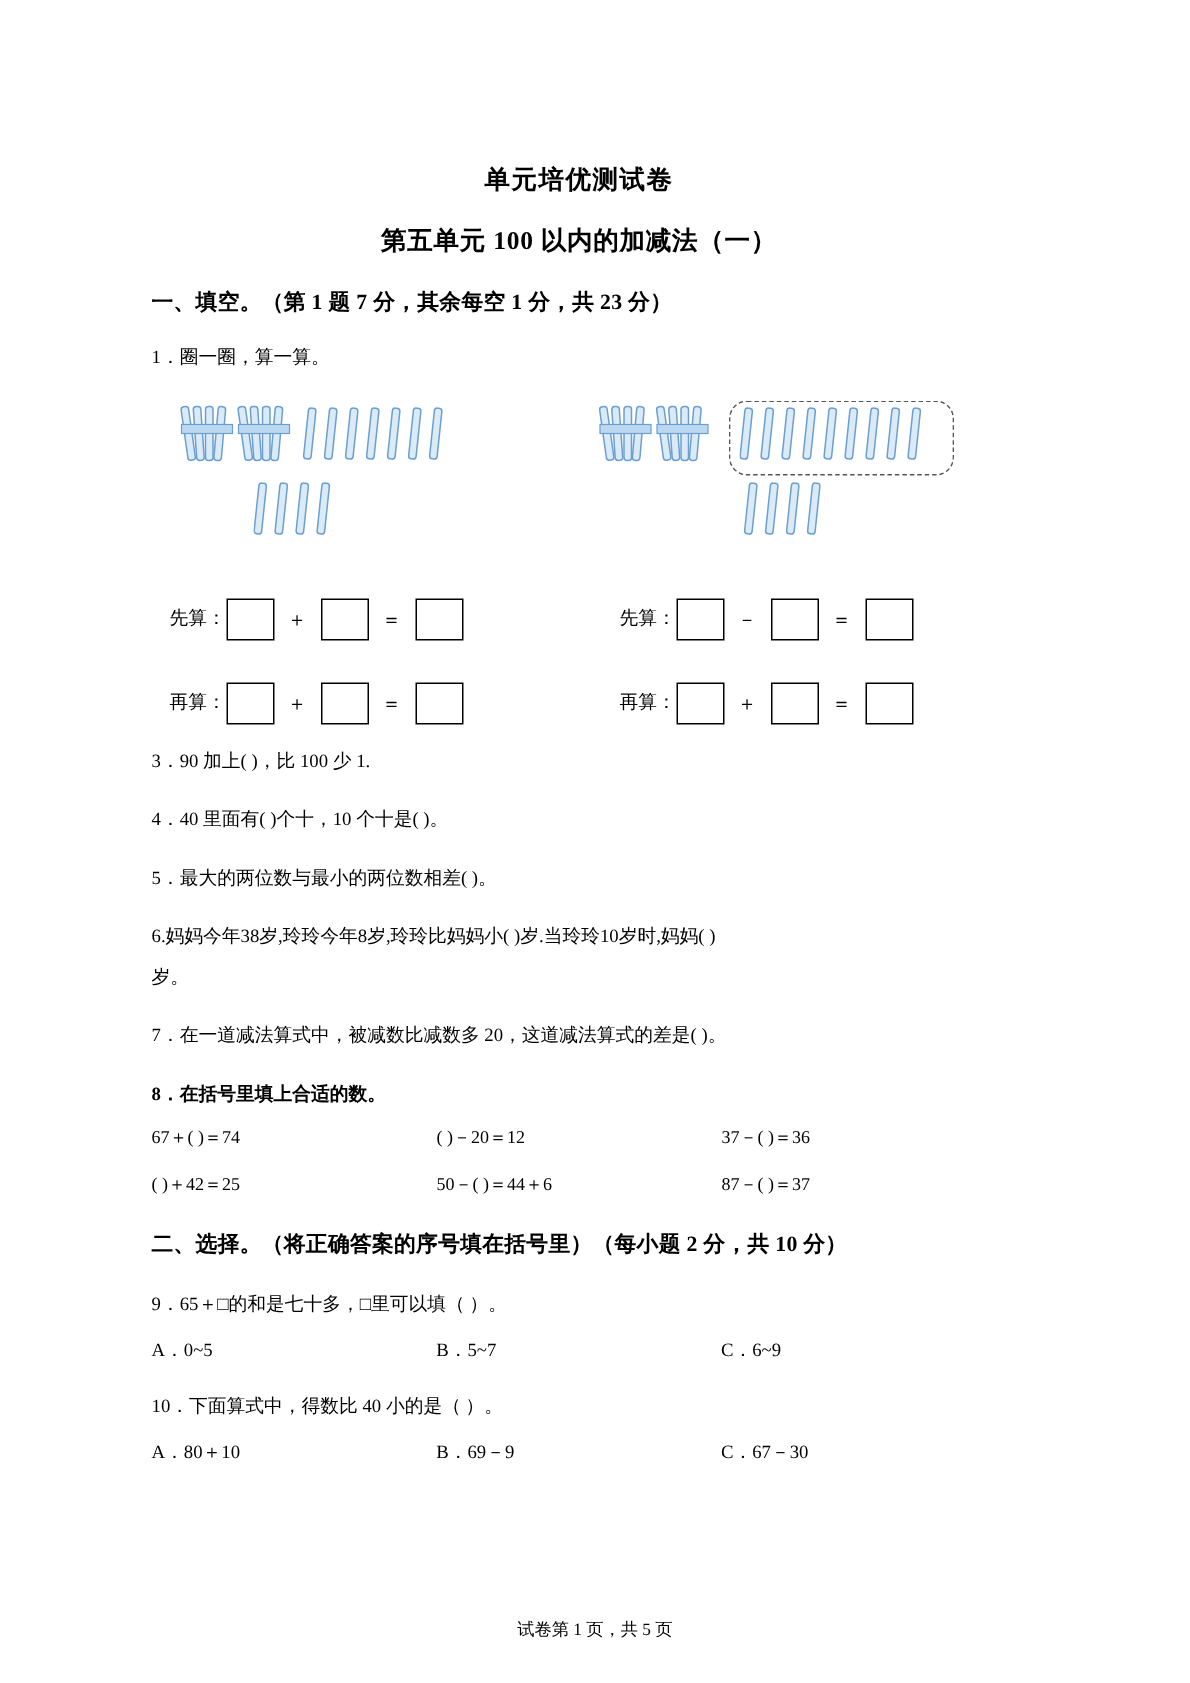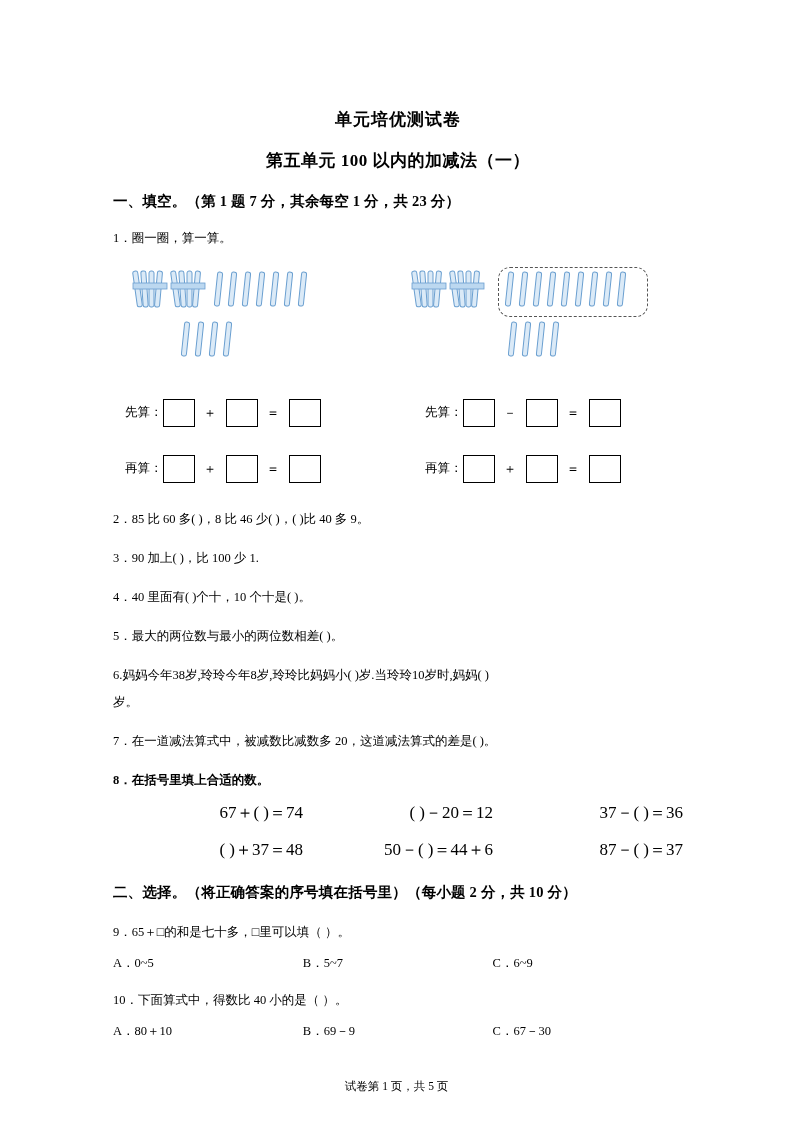--- a/index.html
+++ b/index.html
@@ -18,21 +18,21 @@
   .page {
     position: absolute;
     left: 0; top: 0;
     width: 793px;
     height: 1122px;
     padding: 0;
     box-sizing: border-box;
   }
   .content {
     position: absolute;
-    left: 113px;
+    left: 101px;
     top: 108px;
     width: 570px;
   }
   .title1 {
     text-align: center;
     font-size: 17px;
     font-weight: bold;
     letter-spacing: 1px;
     margin: 0 0 18px 0;
   }
@@ -96,23 +96,22 @@
     align-items: center;
     font-size: 12.5px;
   }
   .fill-row {
     font-size: 12.5px;
     margin-bottom: 14px;
     line-height: 2.0;
   }
   .grid3 {
     display: flex;
-    font-size: 17px;
+    font-size: 12px;
     margin-bottom: 14px;
-    text-align: right;
   }
   .grid3 > div { flex: 1; }
   .choices {
     display: flex;
     font-size: 12.5px;
     margin-bottom: 16px;
   }
   .choices > div { width: 33.3%; }
   .footer {
     position: absolute;
@@ -272,36 +271,35 @@
       <div style="position:absolute; left:312px; top:14px;" class="eqline">
         <span class="eq-label">再算：</span>
         <span class="box"></span>
         <span class="op">＋</span>
         <span class="box"></span>
         <span class="op">＝</span>
         <span class="box"></span>
       </div>
     </div>
 
-    <div class="fill-row" style="margin-top:12px;">2．85 比 60 多(            )，8 比 46 少(            )，(            )比 40 多 9。</div>
     <div class="fill-row">3．90 加上(            )，比 100 少 1.</div>
     <div class="fill-row">4．40 里面有(            )个十，10 个十是(            )。</div>
     <div class="fill-row">5．最大的两位数与最小的两位数相差(                )。</div>
     <div class="fill-row" style="margin-bottom:2px;">6.妈妈今年38岁,玲玲今年8岁,玲玲比妈妈小(                )岁.当玲玲10岁时,妈妈(                )</div>
     <div class="fill-row">岁。</div>
     <div class="fill-row">7．在一道减法算式中，被减数比减数多 20，这道减法算式的差是(            )。</div>
     <div class="fill-row" style="margin-bottom:8px;font-weight:bold;">8．在括号里填上合适的数。</div>
 
     <div class="grid3">
       <div class="nowrap">67＋(            )＝74</div>
       <div class="nowrap">(            )－20＝12</div>
       <div class="nowrap">37－(            )＝36</div>
     </div>
     <div class="grid3" style="margin-bottom:22px;">
-      <div class="nowrap">(            )＋37＝48</div>
+      <div class="nowrap">(            )＋42＝25</div>
       <div class="nowrap">50－(            )＝44＋6</div>
       <div class="nowrap">87－(            )＝37</div>
     </div>
 
     <div class="section-head" style="margin-bottom:18px;">二、选择。（将正确答案的序号填在括号里）（每小题 2 分，共 10 分）</div>
 
     <div class="fill-row" style="margin-bottom:10px;">9．65＋□的和是七十多，□里可以填（    ）。</div>
     <div class="choices">
       <div>A．0~5</div>
       <div>B．5~7</div>

